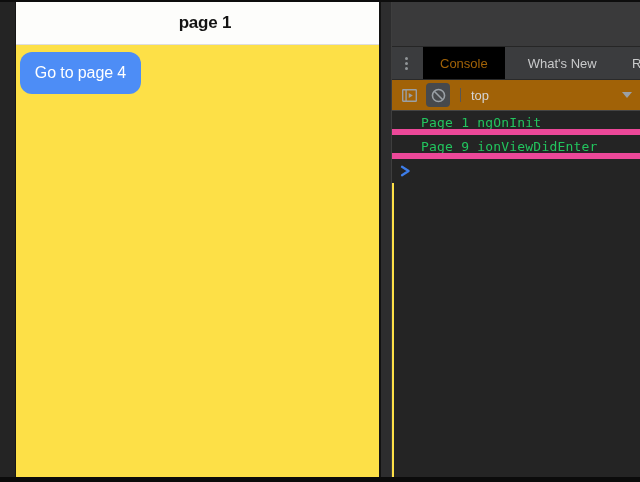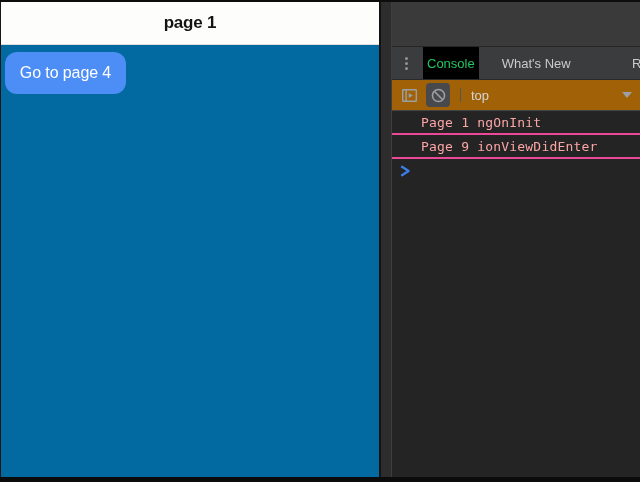--- a/index.html
+++ b/index.html
@@ -10,22 +10,22 @@
     background:#242424;
     font-family:"Liberation Sans", sans-serif;
   }
 
   
   .top-edge { position:absolute; left:0; top:0; width:640px; height:2px; background:#0d0d0d; z-index:5; }
   .bottom-edge { position:absolute; left:0; bottom:0; width:640px; height:5px; background:#0b0b0b; z-index:5; }
 
   
   .app-panel {
-    position:absolute; left:0; top:2px; width:379px; height:475px;
-    background:#0369a1;
+    position:absolute; left:15px; top:2px; width:379px; height:475px;
+    background:#fde047;
     box-sizing:border-box;
     border-left:1px solid #161616;
   }
   .app-header {
     height:42px;
     background:#fdfdfb;
     border-bottom:1px solid #dedede;
     display:flex; align-items:center; justify-content:center;
   }
   .app-title {
@@ -65,21 +65,21 @@
     display:flex; align-items:stretch;
     position:relative; overflow:hidden;
   }
   .kebab {
     width:22px; align-self:center; height:24px;
     display:flex; flex-direction:column; align-items:center; justify-content:center;
     gap:2px; margin-left:3px; cursor:pointer;
   }
   .kebab i { width:3px; height:3px; border-radius:50%; background:#919598; }
   .tab { display:flex; align-items:center; font-size:13px; cursor:pointer; white-space:nowrap; }
-  .tab-console { background:#000000; color:#22c55e; padding:0 4px; margin-left:6px; }
+  .tab-console { background:#000000; color:#a16207; padding:0 17px; margin-left:6px; }
   .tab-whats-new { color:#c9cacb; padding:0 10px; margin-left:13px; }
   .tab-clipped {
     position:absolute; right:0; top:0; bottom:0; width:8px;
     overflow:hidden; color:#c9cacb; font-size:13px;
     display:flex; align-items:center;
   }
 
   .toolbar {
     height:31px; background:#a16207;
     border-bottom:1px solid #444444;
@@ -101,24 +101,24 @@
     border-right:5px solid transparent;
     border-top:6px solid #9aa0a6;
     margin-right:2px; cursor:pointer;
   }
 
   .console-area { background:#242424; }
   .console-row {
     height:24px; line-height:23px;
     padding-left:29px;
     box-sizing:border-box;
-    border-bottom:2px solid #ec4899;
+    border-bottom:6px solid #ec4899;
     font-family:"DejaVu Sans Mono", monospace;
     font-size:13px; letter-spacing:0.2px;
-    color:#fca5a5;
+    color:#22c55e;
     white-space:nowrap; overflow:hidden;
   }
   .prompt-row {
     height:24px; display:flex; align-items:center;
     padding-left:8px; cursor:text;
   }
 </style>
 </head>
 <body>
 

